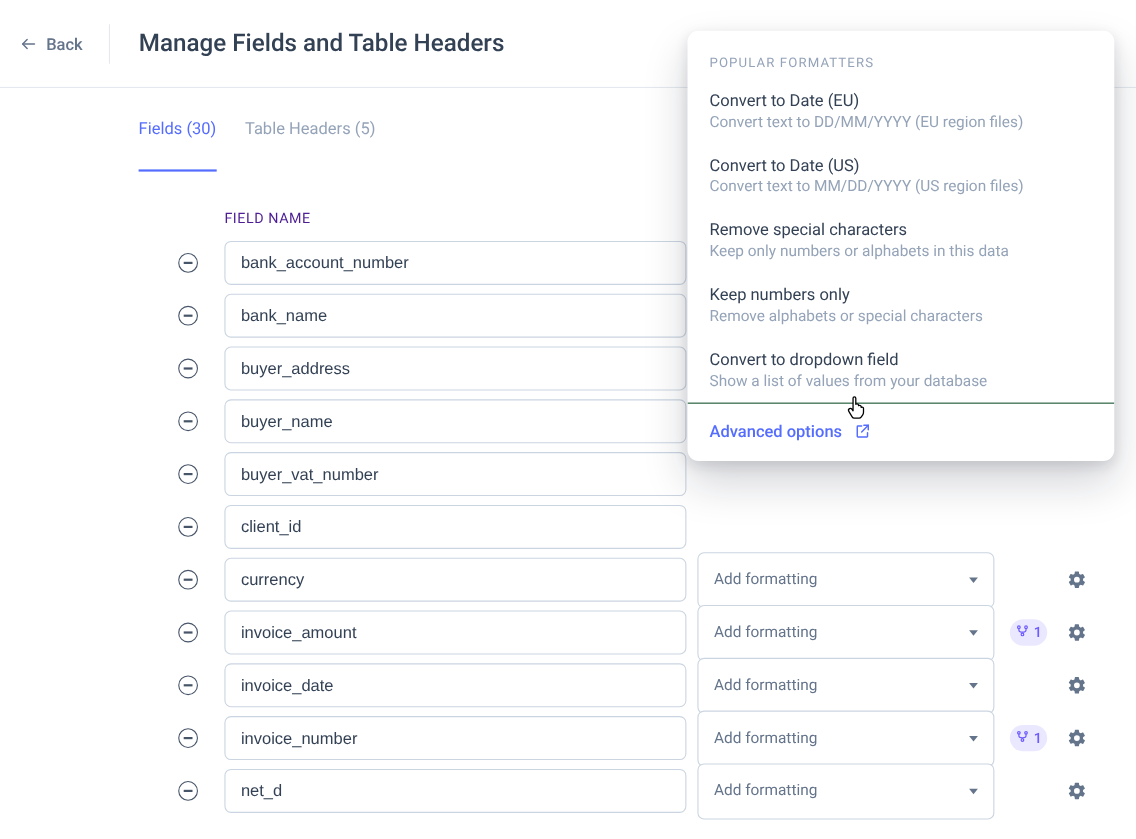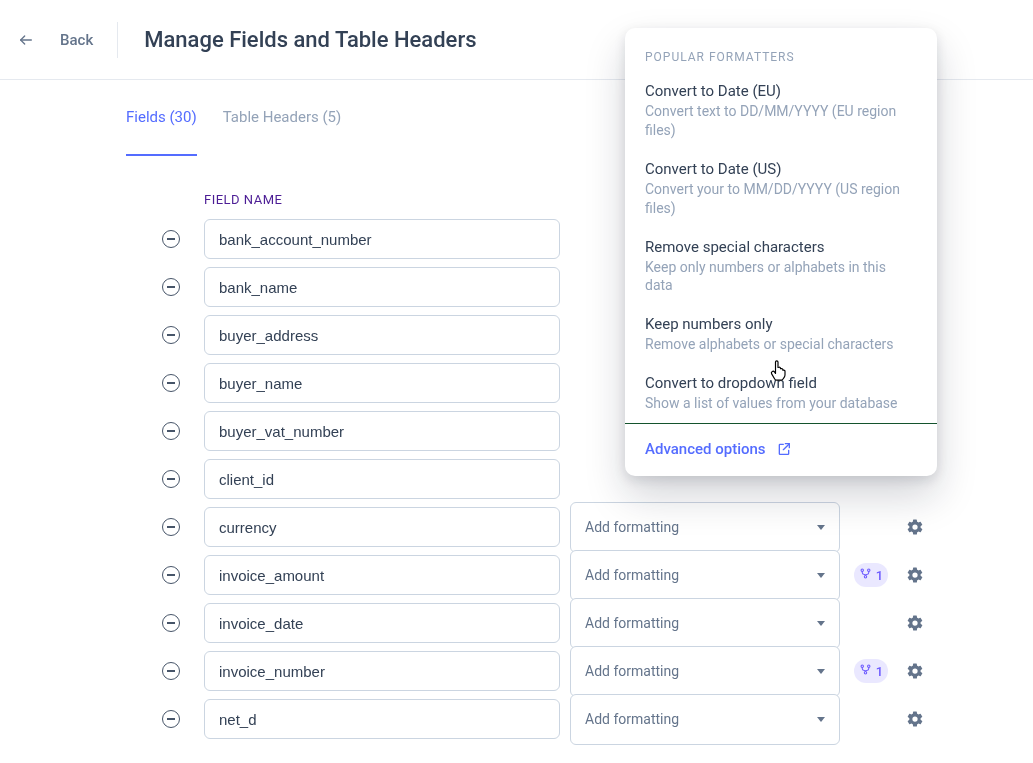--- a/index.html
+++ b/index.html
@@ -1,36 +1,36 @@
 <!DOCTYPE html>
 <html><head>
 <meta charset="utf-8">
 <style>
   * { box-sizing: border-box; margin: 0; padding: 0; }
   body { font-family: -apple-system, BlinkMacSystemFont, "Segoe UI", Roboto, Helvetica, Arial, sans-serif; background: #fff; color: #1e293b; width:1033px; height:763px; overflow:hidden; position:relative;}
   .header { display:flex; align-items:center; height:80px; border-bottom:1px solid #e5e9ef; }
-  .back-btn { display:flex; align-items:center; gap:26px; margin-left:18px; color:#64748b; font-size:15px; font-weight:500; cursor:pointer;}
+  .back-btn { display:flex; align-items:center; gap:8px; margin-left:18px; color:#64748b; font-size:15px; font-weight:500; cursor:pointer;}
   .vsep { width:1px; height:36px; background:#e5e9ef; margin:0 26px 0 24px;}
   .title { font-size:22px; font-weight:500; color:#334155; }
   .tabs { display:flex; gap:26px; margin:28px 0 0 126px; }
   .tab { font-size:15px; padding-bottom:28px; color:#94a3b8; cursor:pointer;}
   .tab.active { color:#546cff; border-bottom:2px solid #546cff; }
   .column-header { margin:36px 0 8px 204px; font-size:13px; letter-spacing:.5px; color:#4c1d95; }
   .rows { display:flex; flex-direction:column; gap:0;}
   .row { display:flex; align-items:center; height:48px; }
   .remove-icon { width:18px; height:18px; margin-left:162px; border:1.5px solid #475569; border-radius:50%; display:flex; align-items:center; justify-content:center; cursor:pointer; color:#475569;}
   .remove-icon::before { content:""; display:block; width:8px; height:1.5px; background:#475569;}
-  .field-input { margin-left:24px; width:356px; height:40px; border:1px solid #cbd5e1; border-radius:6px; padding:0 14px; font-size:15px; color:#334155; background:#fff;}
+  .field-input { margin-left:24px; width:420px; height:40px; border:1px solid #cbd5e1; border-radius:6px; padding:0 14px; font-size:15px; color:#334155; background:#fff;}
   .format-select { margin-left:10px; width:270px; height:51px; border:1px solid #cbd5e1; border-radius:6px; display:flex; align-items:center; justify-content:space-between; padding:0 14px; font-size:14px; color:#64748b; cursor:pointer; background:#fff;}
   .caret-down { width:0;height:0;border-left:4px solid transparent;border-right:4px solid transparent;border-top:5px solid #64748b;}
   .badge { margin-left:14px; min-width:34px; height:24px; border-radius:12px; background:#eae8ff; color:#6d5bff; display:flex; align-items:center; justify-content:center; gap:4px; font-size:13px; font-weight:500;}
   .badge-spacer { margin-left:14px; width:34px; }
   .gear { margin-left:18px; width:18px; height:18px; cursor:pointer; color:#64748b;}
 
-  .dropdown { position:absolute; left:625px; top:28px; width:312px; background:#fff; border-radius:10px; box-shadow:0 20px 40px rgba(15,23,42,.18), 0 4px 12px rgba(15,23,42,.12); overflow:hidden; z-index:50;}
+  .dropdown { position:absolute; left:625px; top:28px; width:388px; background:#fff; border-radius:10px; box-shadow:0 20px 40px rgba(15,23,42,.18), 0 4px 12px rgba(15,23,42,.12); overflow:hidden; z-index:50;}
   .dd-label { padding:22px 20px 8px 20px; font-size:12px; letter-spacing:1px; color:#94a3b8;}
   .dd-item { padding:10px 20px 10px 20px; cursor:pointer;}
   .dd-item.hover { background:#f1f5f9;}
   .dd-title { font-size:15px; color:#334155; margin-bottom:2px;}
   .dd-desc { font-size:14px; color:#94a3b8; line-height:1.35;}
   .dd-adv { display:flex; align-items:center; gap:10px; padding:16px 20px 18px 20px; color:#546cff; font-size:15px; font-weight:500; border-top:1px solid #14532d; cursor:pointer;}
   .cursor-hand { position:absolute; left:768px; top:358px; font-size:18px; z-index:60; color:#000; pointer-events:none;}
 </style>
 </head>
 <body>
@@ -159,21 +159,21 @@
 
 <div class="dropdown">
   <div class="dd-label">POPULAR FORMATTERS</div>
   <div id="dd-items">
       <div class="dd-item">
         <div class="dd-title">Convert to Date (EU)</div>
         <div class="dd-desc">Convert text to DD/MM/YYYY (EU region files)</div>
       </div>
       <div class="dd-item">
         <div class="dd-title">Convert to Date (US)</div>
-        <div class="dd-desc">Convert your to MM/DD/YYYY (US region files)</div>
+        <div class="dd-desc">Convert text to MM/DD/YYYY (US region files)</div>
       </div>
       <div class="dd-item">
         <div class="dd-title">Remove special characters</div>
         <div class="dd-desc">Keep only numbers or alphabets in this data</div>
       </div>
       <div class="dd-item">
         <div class="dd-title">Keep numbers only</div>
         <div class="dd-desc">Remove alphabets or special characters</div>
       </div>
       <div class="dd-item">

